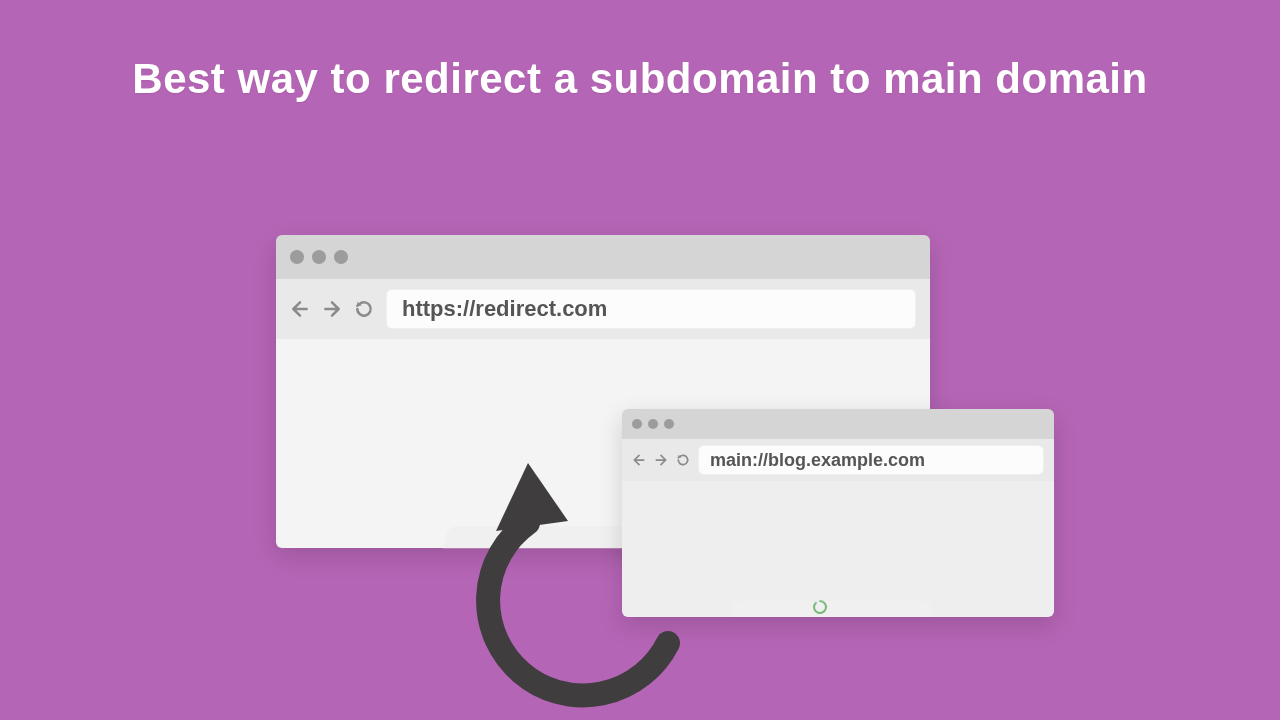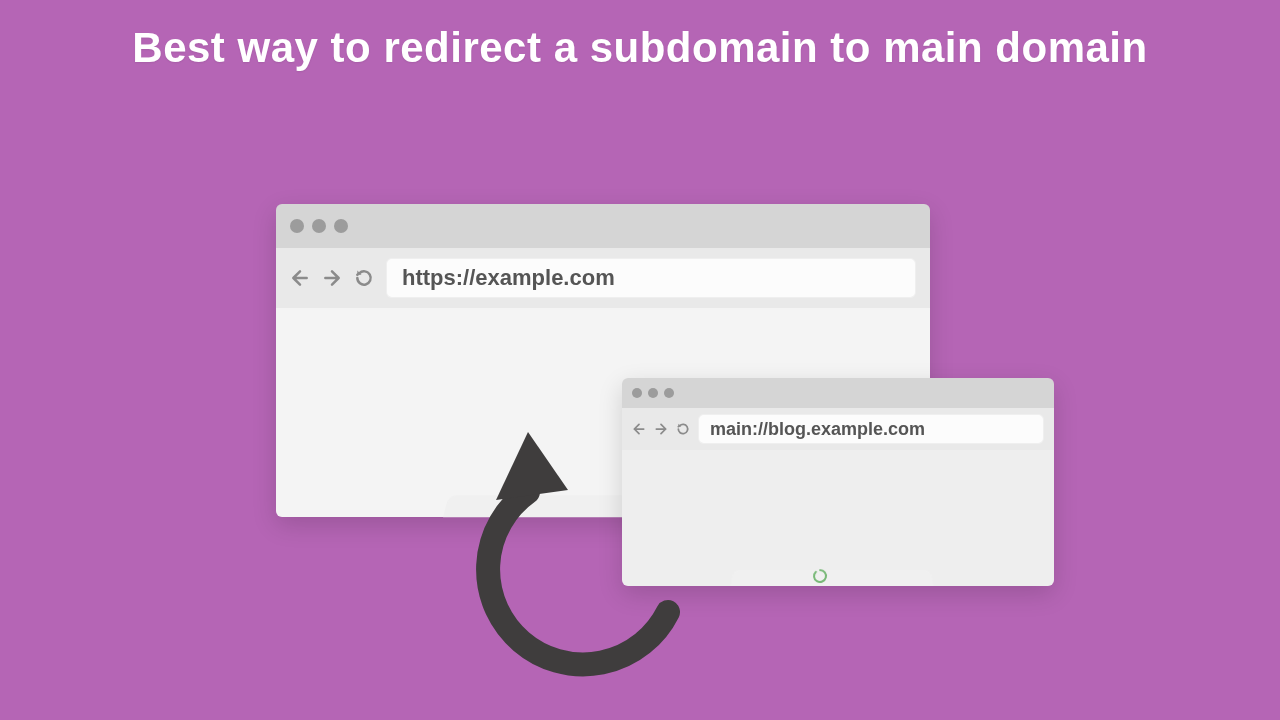--- a/index.html
+++ b/index.html
@@ -1,17 +1,17 @@
 <!DOCTYPE html>
 <html><head>
 <meta charset="utf-8">
 <style>
   * { box-sizing: border-box; margin: 0; padding: 0; }
   body { width: 1280px; height: 720px; background: #b565b5; font-family: -apple-system, BlinkMacSystemFont, "Segoe UI", Arial, sans-serif; position: relative; overflow: hidden; }
-  .title { color: #fff; font-size: 42px; font-weight: 800; text-align: center; padding-top: 24px; letter-spacing: .5px; text-shadow: 0 1px 2px rgba(0,0,0,.08); }
+  .title { color: #fff; font-size: 42px; font-weight: 800; text-align: center; padding-top: 55px; letter-spacing: .5px; text-shadow: 0 1px 2px rgba(0,0,0,.08); }
   .stage { position: relative; width: 100%; height: 100%; }
 
   
   .win      { position: absolute; border-radius: 6px; box-shadow: 0 8px 24px rgba(0,0,0,.15); overflow: visible; }
   .win.big  { left: 276px; top: 132px; width: 654px; height: 313px; }
   .titlebar { background: #d5d5d5; height: 44px; border-radius: 6px 6px 0 0; display: flex; align-items: center; padding-left: 14px; gap: 8px; }
   .dot { width: 14px; height: 14px; border-radius: 50%; background: #9c9c9c; }
   .tabstrip { position: absolute; bottom: 0; left: 170px; right: 40px; height: 22px; }
   .tab { position: absolute; bottom: 0; left: 0; width: 300px; height: 22px; background: #f0f0f0; border-radius: 8px 8px 0 0; transform: perspective(60px) rotateX(6deg); }
   .toolbar { background: #e9e9e9; height: 60px; display: flex; align-items: center; padding: 0 14px; gap: 12px; }
@@ -69,21 +69,21 @@
             </svg>
         </button>
         <button aria-label="Reload">
           <svg width="20" height="20" viewBox="0 0 24 24">
               <path fill="none" stroke="#8b8b8b" stroke-width="3" stroke-linecap="round" d="M4 12a8 8 0 1 0 2.34-5.66L4 8"></path>
               <path fill="#8b8b8b" d="M4 3v5h5z"></path>
             </svg>
         </button>
       </div>
       <div class="urlbar">
-        <span class="url">https://example.com</span>
+        <span class="url">https://redirect.com</span>
       </div>
     </div>
     <div class="viewport"></div>
   </div>
 
   <div class="win small">
     <div class="titlebar">
       <span class="dot"></span>
       <span class="dot"></span>
       <span class="dot"></span>

